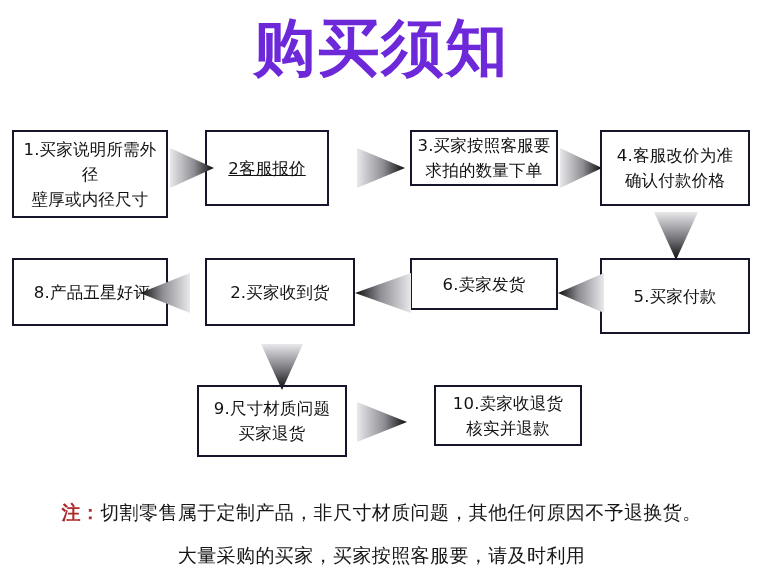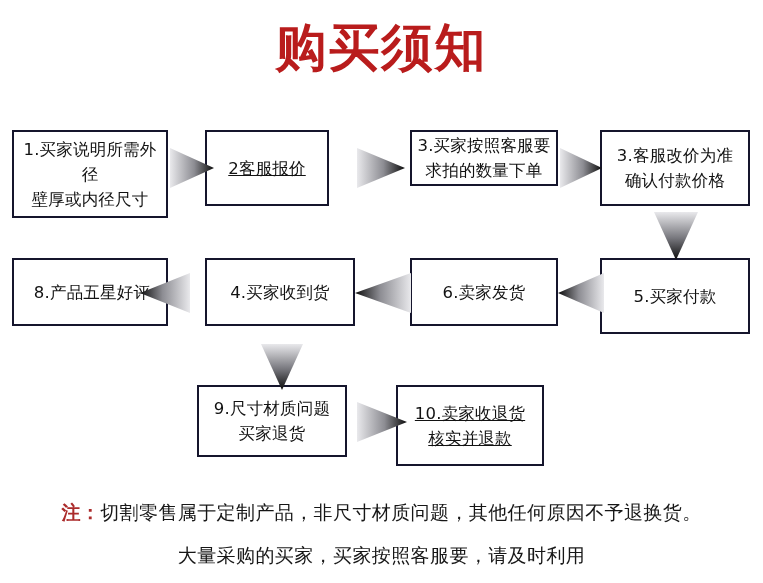--- a/index.html
+++ b/index.html
@@ -15,25 +15,25 @@
     font-family: "Liberation Sans", "DejaVu Sans", sans-serif;
     color: #111111;
   }
 
   .page-title {
     position: absolute;
     left: 0;
     top: 2px;
     width: 763px;
     text-align: center;
-    font-size: 51px;
+    font-size: 62px;
     line-height: 92px;
     font-weight: bold;
     letter-spacing: 2px;
-    color: #b91c1c;
+    color: #6d28d9;
     font-family: "DejaVu Sans", "Liberation Sans", sans-serif;
   }
 
   .flow-node {
     position: absolute;
     box-sizing: border-box;
     border: 2px solid #15152c;
     background: #ffffff;
     display: flex;
     align-items: center;
@@ -55,26 +55,26 @@
 
   
   #node-1 { left: 12px;  top: 130px; width: 156px; height: 88px; }
   #node-2 { left: 205px; top: 130px; width: 124px; height: 76px; text-decoration: underline; }
   #node-3 { left: 410px; top: 130px; width: 148px; height: 56px; }
   #node-4 { left: 600px; top: 130px; width: 150px; height: 76px; }
 
   
   #node-8 { left: 12px;  top: 258px; width: 156px; height: 68px; padding-left: 8px; }
   #node-7 { left: 205px; top: 258px; width: 150px; height: 68px; }
-  #node-6 { left: 410px; top: 258px; width: 148px; height: 68px; }
+  #node-6 { left: 410px; top: 258px; width: 148px; height: 52px; }
   #node-5 { left: 600px; top: 258px; width: 150px; height: 76px; }
 
   
   #node-9  { left: 197px; top: 385px; width: 150px; height: 72px; }
-  #node-10 { left: 396px; top: 385px; width: 148px; height: 81px; text-decoration: underline; }
+  #node-10 { left: 434px; top: 385px; width: 148px; height: 61px; }
 
   .arrow {
     position: absolute;
     pointer-events: none;
   }
 
   .footer {
     position: absolute;
     left: 0;
     width: 763px;
@@ -103,29 +103,29 @@
 壁厚或内径尺寸</span>
 </div>
 <div class="flow-node" id="node-2">
   <span class="node-text">2客服报价</span>
 </div>
 <div class="flow-node" id="node-3">
   <span class="node-text">3.买家按照客服要
 求拍的数量下单</span>
 </div>
 <div class="flow-node" id="node-4">
-  <span class="node-text">3.客服改价为准
+  <span class="node-text">4.客服改价为准
 确认付款价格</span>
 </div>
 
 <div class="flow-node" id="node-8">
   <span class="node-text">8.产品五星好评</span>
 </div>
 <div class="flow-node" id="node-7">
-  <span class="node-text">4.买家收到货</span>
+  <span class="node-text">2.买家收到货</span>
 </div>
 <div class="flow-node" id="node-6">
   <span class="node-text">6.卖家发货</span>
 </div>
 <div class="flow-node" id="node-5">
   <span class="node-text">5.买家付款</span>
 </div>
 
 <div class="flow-node" id="node-9">
   <span class="node-text">9.尺寸材质问题

